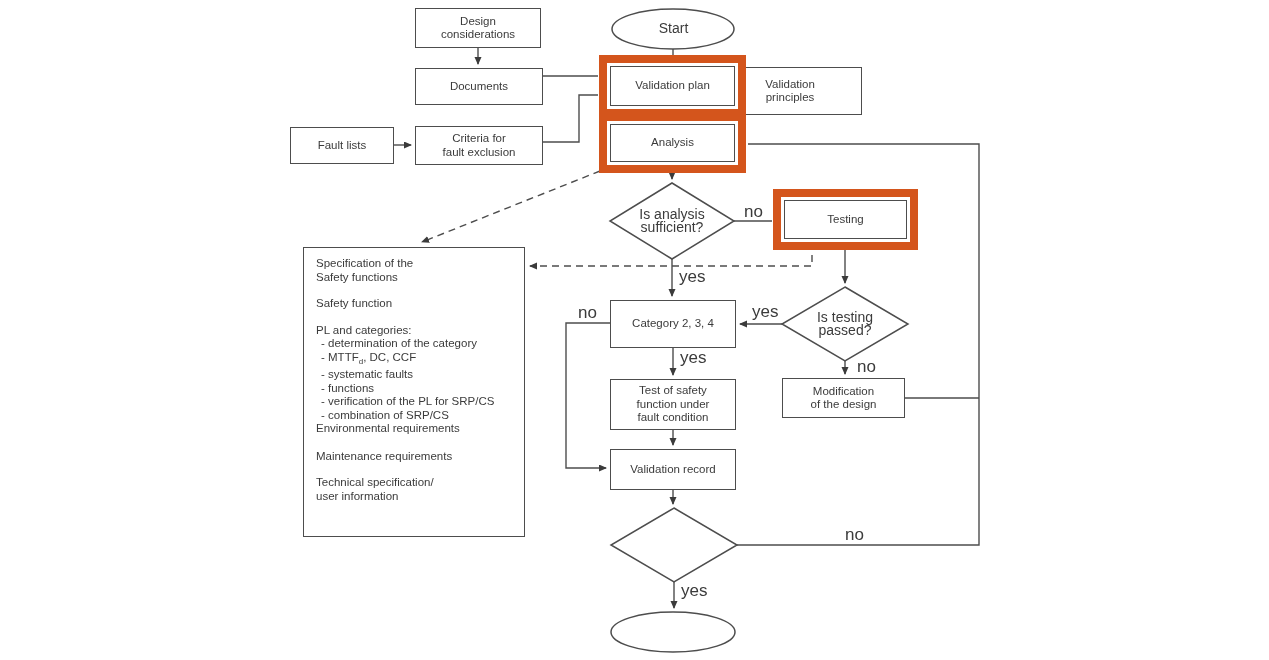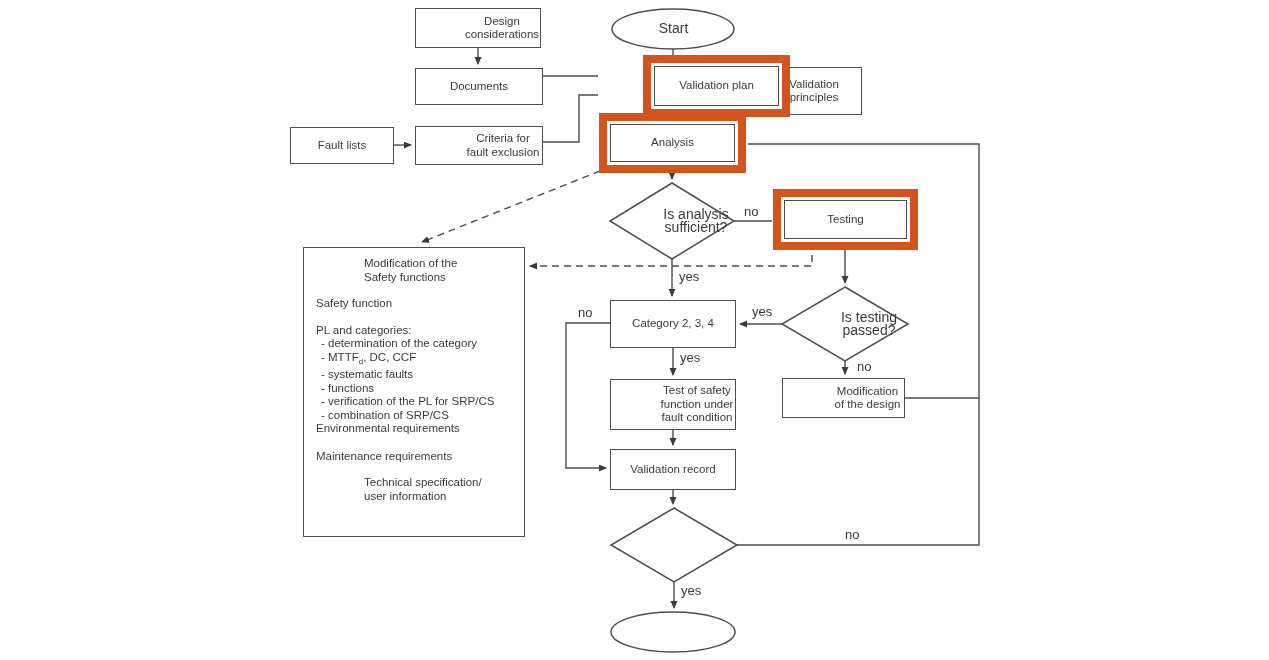--- a/index.html
+++ b/index.html
@@ -23,21 +23,21 @@
     border: 1.5px solid #4d4d4d;
     background: #fff;
     display: flex;
     align-items: center;
     justify-content: center;
     text-align: center;
     font-size: 11.5px;
     line-height: 13.5px;
     color: #3b3b3b;
   }
-  .prelines { white-space: pre-line; padding-left: 48px; }
+  .prelines { white-space: pre-line; }
   .hl {
     position: absolute;
     border: 8px solid #d4551c;
     background: #fff;
     padding: 3px;
   }
   .hl .node {
     position: relative;
     width: 100%;
     height: 100%;
@@ -49,21 +49,21 @@
     align-items: center;
     justify-content: center;
     text-align: center;
     font-size: 14px;
     line-height: 13.5px;
     color: #3b3b3b;
     pointer-events: none;
   }
   .edge-label {
     position: absolute;
-    font-size: 13px;
+    font-size: 17px;
     line-height: 13px;
     color: #3b3b3b;
     white-space: nowrap;
   }
   .spec-box {
     position: absolute;
     left: 303px; top: 247px;
     width: 222px; height: 290px;
     border: 1.5px solid #4d4d4d;
     background: #fff;
@@ -136,21 +136,21 @@
   <div class="node" style="left:415px; top:68px; width:128px; height:37px;">Documents</div>
 
   <div class="node" style="left:290px; top:127px; width:104px; height:37px;">Fault lists</div>
 
   <div class="node prelines" style="left:415px; top:126px; width:128px; height:39px;">Criteria for
 fault exclusion</div>
 
   <div class="node prelines" style="left:718px; top:67px; width:144px; height:48px;">Validation
 principles</div>
 
-  <div class="hl" style="left:599px; top:55px; width:147px; height:62px;margin-left:44px;">
+  <div class="hl" style="left:599px; top:55px; width:147px; height:62px;">
     <div class="node">Validation plan</div>
   </div>
 
   <div class="hl" style="left:599px; top:113px; width:147px; height:60px;">
     <div class="node">Analysis</div>
   </div>
 
   <div class="hl" style="left:773px; top:189px; width:145px; height:61px;">
     <div class="node">Testing</div>
   </div>
@@ -179,21 +179,21 @@
   <span class="edge-label" style="left:744px; top:205px;">no</span>
   <span class="edge-label" style="left:679px; top:270px;">yes</span>
   <span class="edge-label" style="left:752px; top:305px;">yes</span>
   <span class="edge-label" style="left:578px; top:306px;">no</span>
   <span class="edge-label" style="left:680px; top:351px;">yes</span>
   <span class="edge-label" style="left:857px; top:360px;">no</span>
   <span class="edge-label" style="left:845px; top:528px;">no</span>
   <span class="edge-label" style="left:681px; top:584px;">yes</span>
 
   <div class="spec-box">
-    <p class="prelines spec-p1">Modification of the
+    <p class="prelines spec-p1">Specification of the
 Safety functions</p>
     <p class="spec-p2">Safety function</p>
     <div class="pl-block">
       <div>PL and categories:</div>
       <div class="ind">- determination of the category</div>
       <div class="ind"><span>- MTTF</span><span class="sub">d</span><span>, DC, CCF</span></div>
       <div class="ind">- systematic faults</div>
       <div class="ind">- functions</div>
       <div class="ind">- verification of the PL for SRP/CS</div>
       <div class="ind">- combination of SRP/CS</div>

